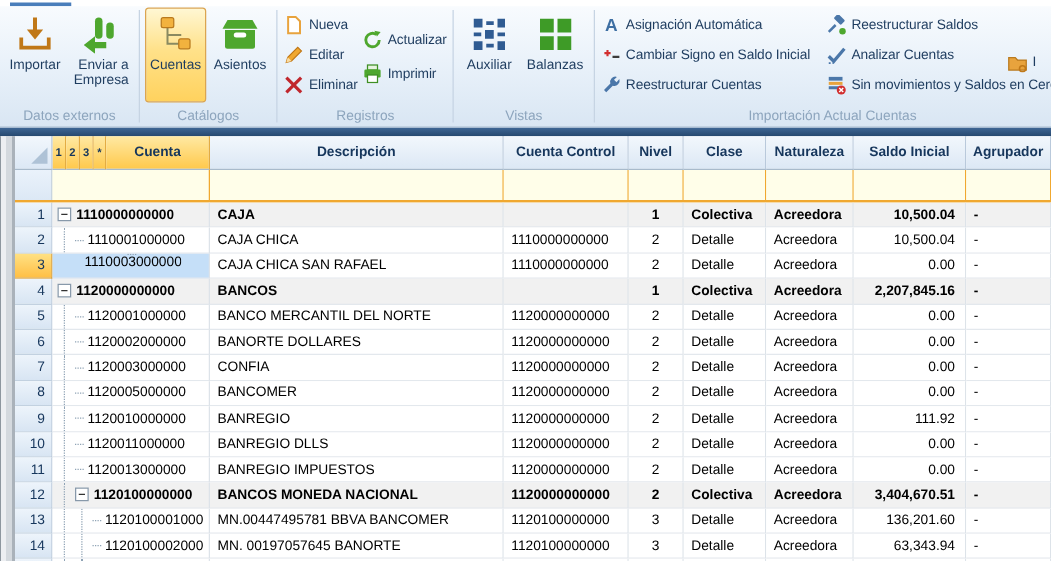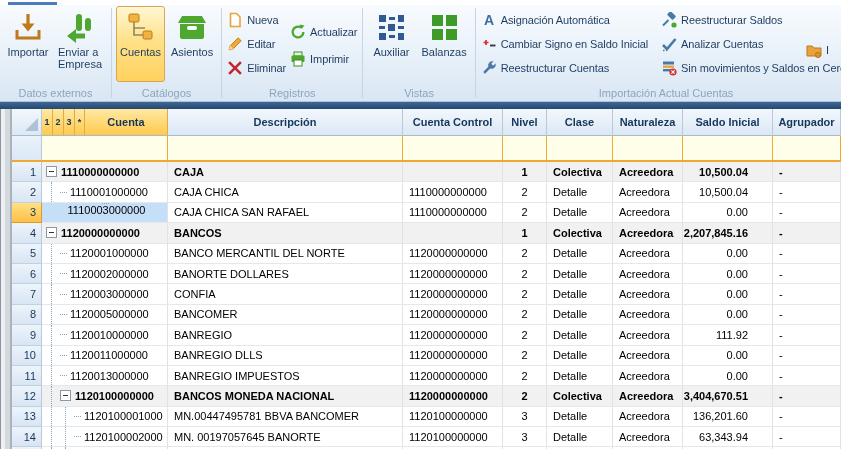--- a/index.html
+++ b/index.html
@@ -23,21 +23,21 @@
     display:flex; align-items:stretch;
   }
   .rgroup { display:flex; flex-direction:column; padding:1px 3px 0 3px; }
   .rgroup-content { flex:1; display:flex; align-items:flex-start; }
   .rgroup-label { height:15px; line-height:14px; text-align:center; font-size:11px; color:#8DA5BD; white-space:nowrap; }
   .rsep { width:1px; background:#C6D4E3; margin:3px 0; flex:none; }
 
   .big-btn {
     display:flex; flex-direction:column; align-items:center; justify-content:flex-start;
     padding:4px 3px 2px 3px; margin:0 1px; border:1px solid transparent; border-radius:3px;
-    font-size:11px; color:#1E3C5F; text-align:left; line-height:1.12; min-width:48px; max-width:64px;
+    font-size:11px; color:#1E3C5F; text-align:right; line-height:1.12; min-width:48px; max-width:64px;
     height:76px; cursor:default;
   }
   .big-btn.selected { background:linear-gradient(#FFF7D3,#FFE189 45%,#FFD25E); border:1px solid #DBA550; }
   .bicon { width:32px; height:32px; margin-bottom:3px; flex:none; }
   .bicon svg { width:100%; height:100%; display:block; }
 
   .small-col { display:flex; flex-direction:column; padding:4px 2px 0 2px; gap:5px; }
   .small-col.two { justify-content:center; padding-top:0; gap:8px; height:78px; }
   .small-btn { display:flex; align-items:center; gap:4px; height:19px; font-size:11px; color:#1E3C5F; white-space:nowrap; letter-spacing:-0.1px; }
   .sicon { width:16px; height:16px; flex:none; }
@@ -89,21 +89,21 @@
   }
   .rownum { width:30px; justify-content:flex-end; padding-right:5px;
     background:linear-gradient(#EDF4FB,#D8E5F3); border-right:1px solid #B9C9DB;
     border-bottom:1px solid #C2D1E0; color:#16365C; }
   .cuenta { width:126px; padding-left:4px; }
   .desc { width:235px; padding-left:6px; }
   .control { width:100px; padding-left:6px; }
   .nivel { width:44px; justify-content:center; padding:0; }
   .clase { width:66px; padding-left:6px; }
   .nat { width:70px; padding-left:6px; }
-  .saldo { width:90px; justify-content:flex-end; padding-right:24px; }
+  .saldo { width:90px; justify-content:flex-end; padding-right:8px; }
   .agr { width:68px; padding-left:6px; }
 
   .trow.group .c { background:#F1F1F1; font-weight:bold; }
   .trow.group .rownum { background:linear-gradient(#EDF4FB,#D8E5F3); font-weight:normal; }
   .trow.selected .rownum { background:linear-gradient(#FFE184,#FFBF45); border-right-color:#D99B2B; border-bottom-color:#D99B2B; }
   .trow.selected .cuenta { background:#C5DFF8;flex-direction:column; }
 
   .guide { width:9px; margin-left:5px; align-self:stretch; border-left:1px dotted #8FA3B5; flex:none; }
   .stub { width:7px; border-top:1px dotted #8FA3B5; flex:none; margin-right:3px; }
   .minus { width:11px; height:11px; flex:none; border:1px solid #8899AA; background:#fff; position:relative; margin-right:4px; }

